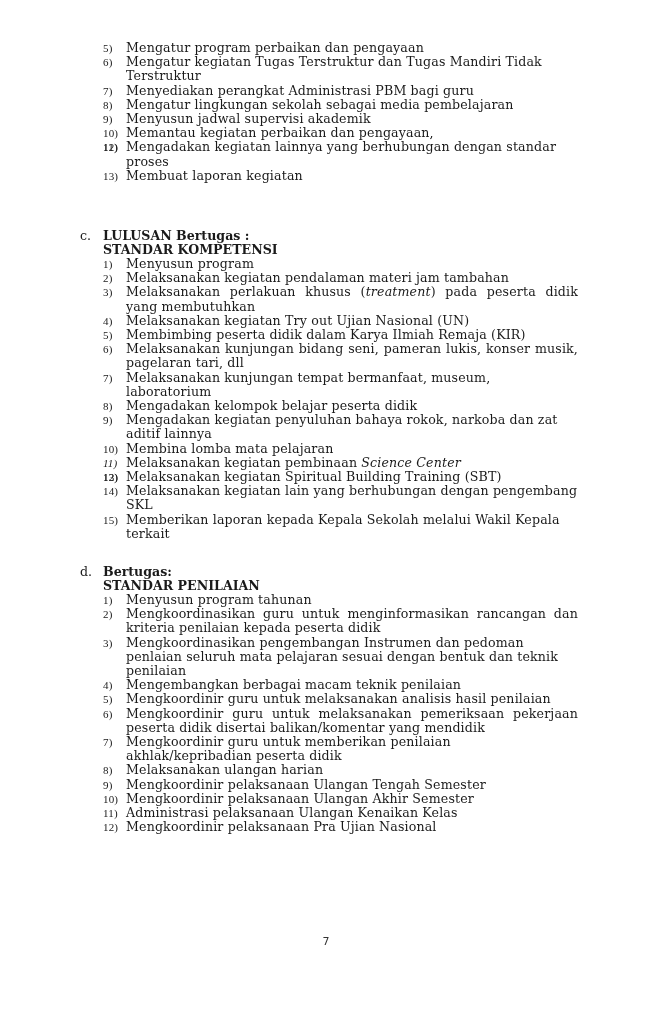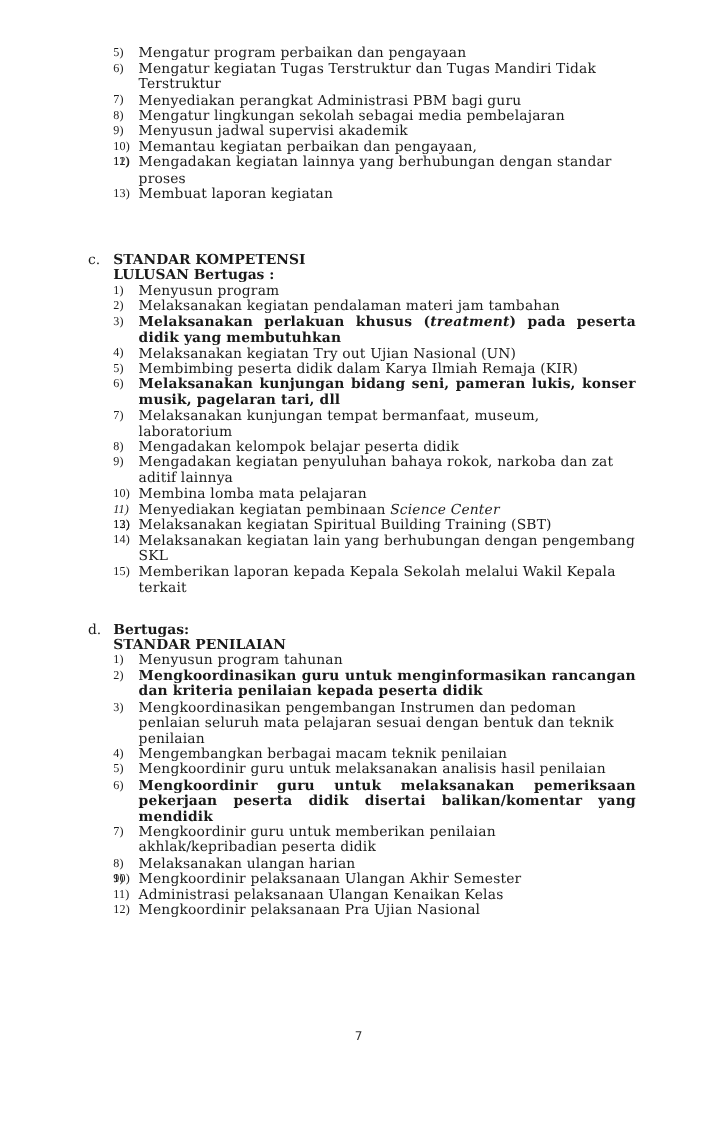--- a/index.html
+++ b/index.html
@@ -6,21 +6,21 @@
     body {
       width: 652px; height: 1024px; position: relative; overflow: hidden;
       font-family: "DejaVu Serif", "Liberation Serif", serif;
       color: #1a1a1a;
     }
     .page { position: absolute; left: 0; top: 0; width: 652px; height: 1024px; }
     .list { position: absolute; left: 0; width: 652px; }
     .item { position: relative; font-size: 12.6px; line-height: 14.2px; letter-spacing: 0.15px; }
     .item .num { position: absolute; left: 103px; top: 0; font-family: "Liberation Serif", serif; font-size: 11px; }
     .item .txt { margin-left: 126px; width: 452px; display: block; text-align: left; }
-    .item .txt.justify { text-align: justify; text-align-last: left; font-weight: bold; }
+    .item .txt.justify { text-align: justify; text-align-last: left; }
     .item .num.it { font-style: italic; }
     .section-head { position: absolute; left: 0; width: 652px; }
     .section-head .letter { position: absolute; left: 80px; top: 0; font-size: 12.6px; line-height: 14.2px; }
     .section-head .title { margin-left: 103px; font-weight: bold; font-size: 12.6px; line-height: 14.2px; display: block; }
     .em { font-style: italic; }
     .page-number { position: absolute; left: 0; width: 652px; top: 935px; text-align: center; font-family: "DejaVu Sans", sans-serif; font-size: 11px; color: #333; }
   </style>
 </head>
 <body>
 
@@ -59,22 +59,22 @@
         <span class="txt" style="width:452px">Mengadakan kegiatan lainnya yang berhubungan dengan standar proses</span>
       </div>
     <div class="item">
         <span class="num">13)</span>
         <span class="txt">Membuat laporan kegiatan</span>
       </div>
   </div>
 
   <div class="section-head" style="top:229px;">
     <span class="letter">c.</span>
+    <span class="title">LULUSAN Bertugas :</span>
     <span class="title">STANDAR KOMPETENSI</span>
-    <span class="title">LULUSAN Bertugas :</span>
   </div>
   <div class="list" style="top:257px;">
     <div class="item">
         <span class="num">1)</span>
         <span class="txt">Menyusun program</span>
       </div>
     <div class="item">
         <span class="num">2)</span>
         <span class="txt">Melaksanakan kegiatan pendalaman materi jam tambahan</span>
       </div>
@@ -105,21 +105,21 @@
     <div class="item">
         <span class="num">9)</span>
         <span class="txt" style="width:440px">Mengadakan kegiatan penyuluhan bahaya rokok, narkoba dan zat aditif lainnya</span>
       </div>
     <div class="item">
         <span class="num">10)</span>
         <span class="txt">Membina lomba mata pelajaran</span>
       </div>
     <div class="item">
         <span class="num it">11)</span>
-        <span class="txt"><span>Menyediakan kegiatan pembinaan </span><span class="em">Science Center</span><span></span></span>
+        <span class="txt"><span>Melaksanakan kegiatan pembinaan </span><span class="em">Science Center</span><span></span></span>
       </div>
     <div class="item">
         <span class="num">12)</span>
       </div>
     <div class="item">
         <span class="num">13)</span>
         <span class="txt">Melaksanakan kegiatan Spiritual Building Training (SBT)</span>
       </div>
     <div class="item">
         <span class="num">14)</span>
@@ -164,20 +164,21 @@
     <div class="item">
         <span class="num">7)</span>
         <span class="txt" style="width:400px">Mengkoordinir guru untuk memberikan penilaian akhlak/kepribadian peserta didik</span>
       </div>
     <div class="item">
         <span class="num">8)</span>
         <span class="txt">Melaksanakan ulangan harian</span>
       </div>
     <div class="item">
         <span class="num">9)</span>
+        <span class="txt">Mengkoordinir pelaksanaan Ulangan Tengah Semester</span>
       </div>
     <div class="item">
         <span class="num">10)</span>
         <span class="txt">Mengkoordinir pelaksanaan Ulangan Akhir Semester</span>
       </div>
     <div class="item">
         <span class="num">11)</span>
         <span class="txt">Administrasi pelaksanaan Ulangan Kenaikan Kelas</span>
       </div>
     <div class="item">

